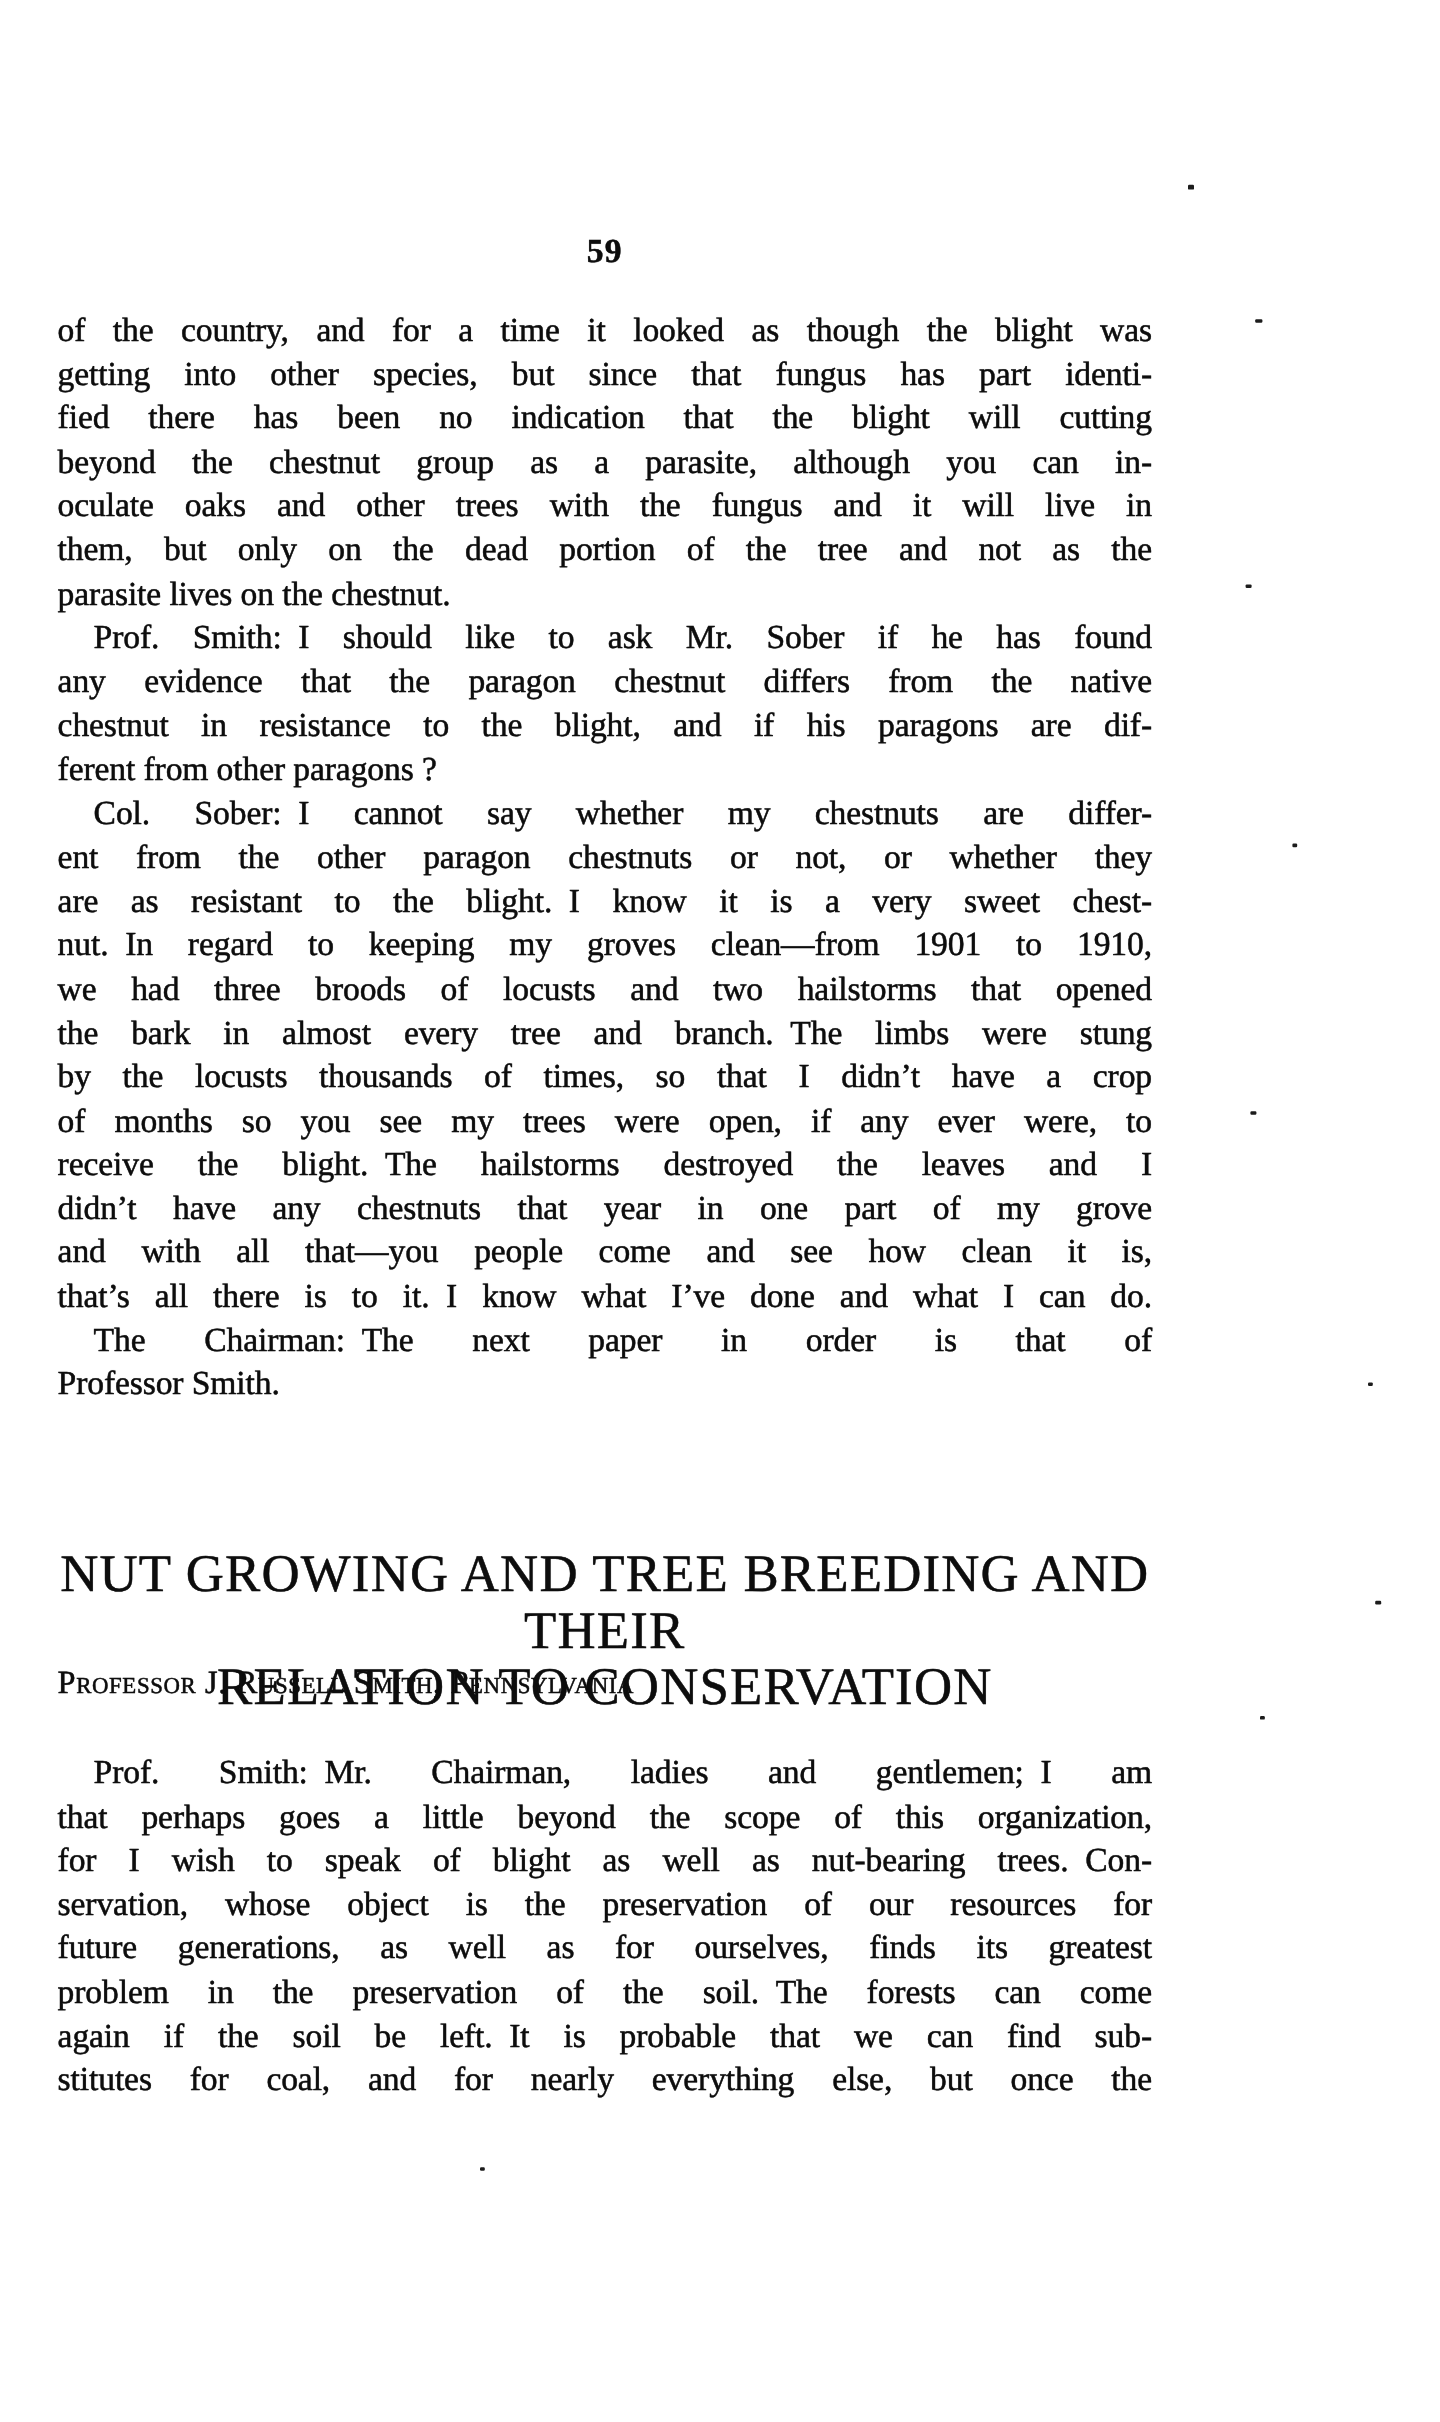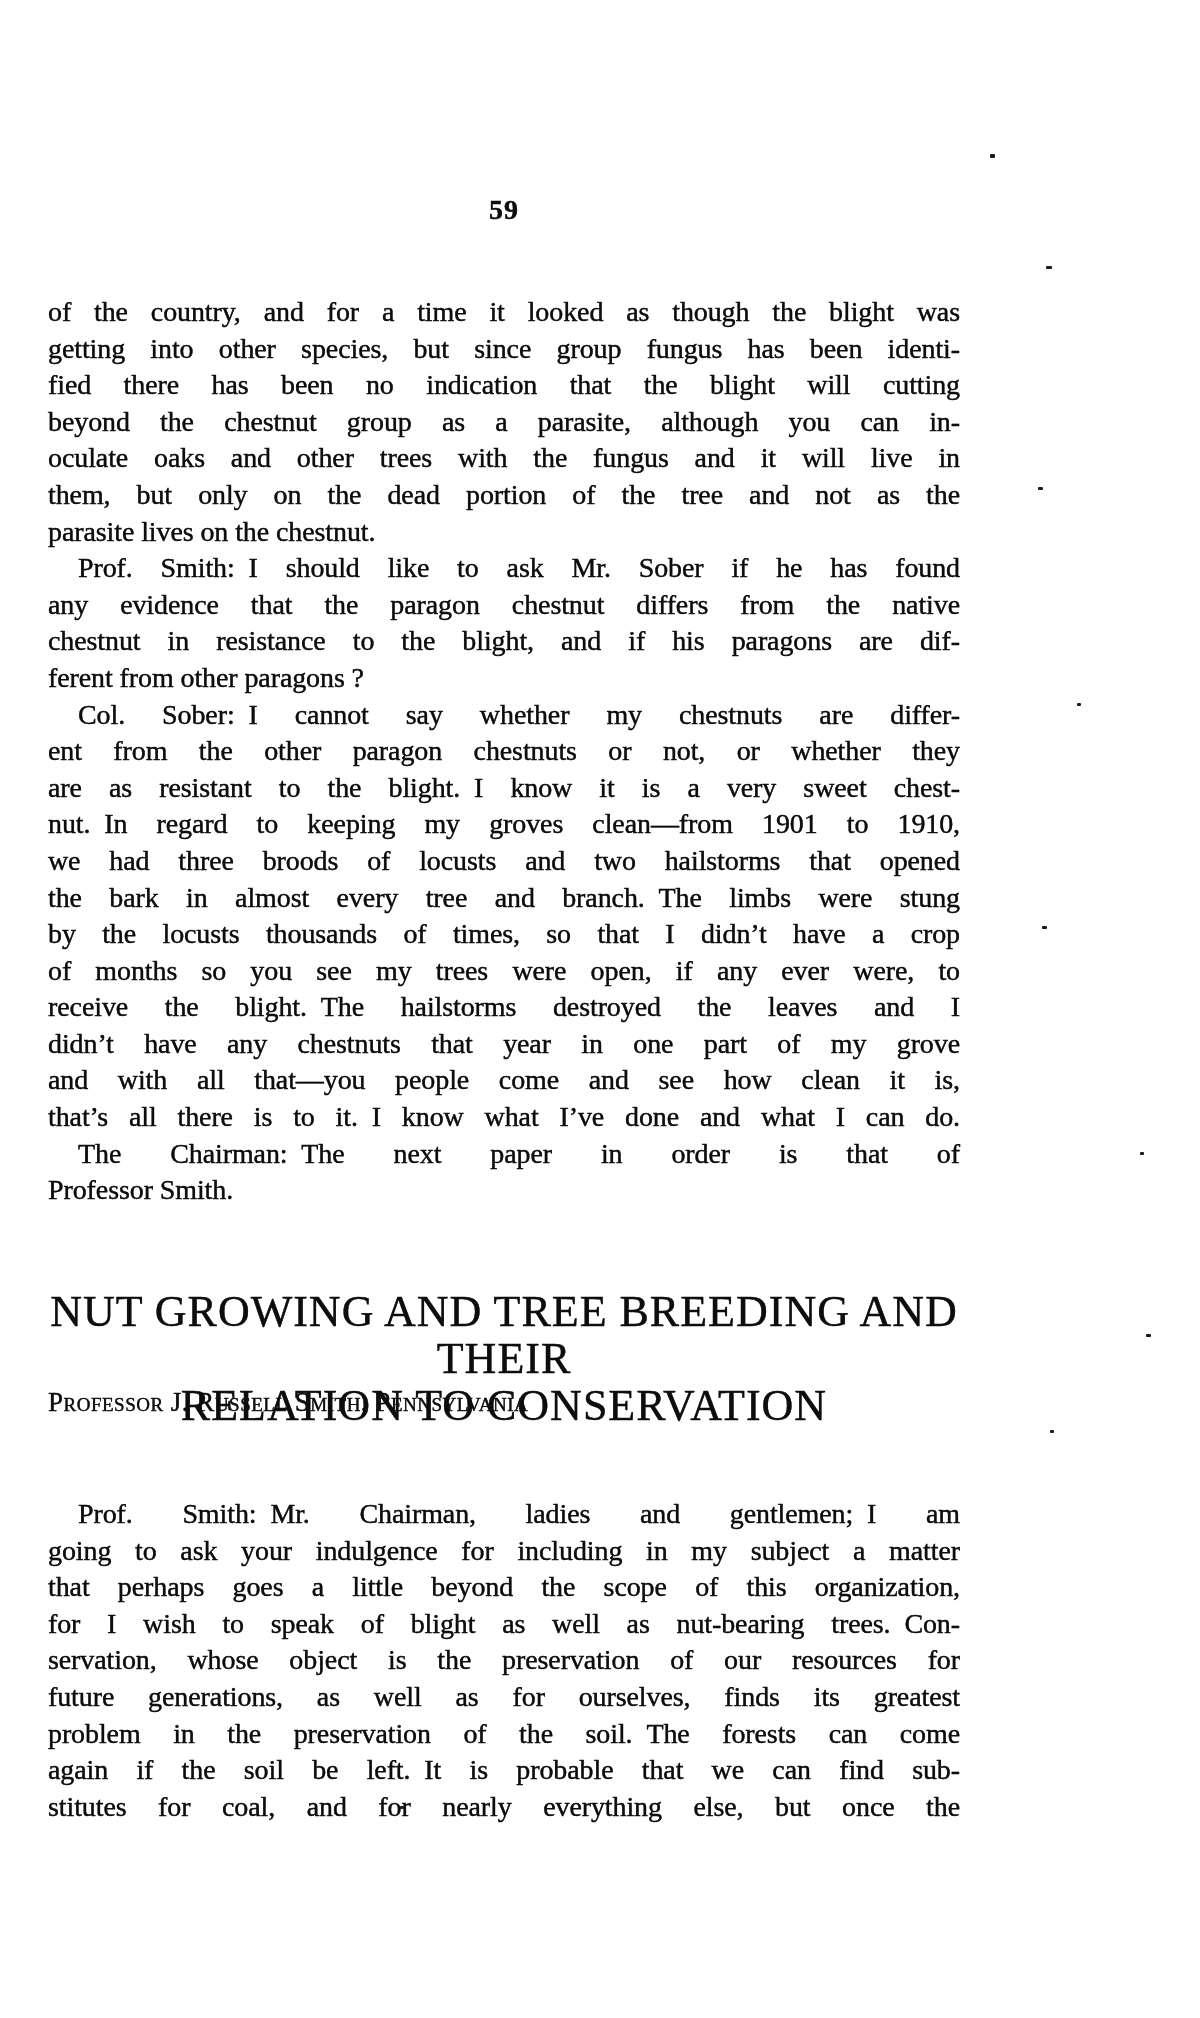--- a/index.html
+++ b/index.html
@@ -14,21 +14,20 @@
     text-shadow:0 0 0.6px rgba(0,0,0,0.5);
   }
   .pagenum{
     position:absolute;top:194px;left:48px;width:912px;
     text-align:center;font-size:28px;font-weight:bold;
     letter-spacing:1px;
   }
   .bodyblock{
     position:absolute;left:48px;width:912px;
     font-size:28px;
-    margin-top:36px;
   }
   .body1{top:258px;}
   .body2{top:1460px;}
   .ln{
     line-height:36.6px;
     text-align:justify;
     text-align-last:justify;
     letter-spacing:-0.1px;
   }
   .ln.end{text-align-last:left;}
@@ -50,21 +49,21 @@
 </head>
 <body>
 
 <div class="page">
 
   <div class="pagenum">59</div>
 
   <div class="bodyblock body1">
 
     <div class="ln">of the country, and for a time it looked as though the blight was</div>
-    <div class="ln">getting into other species, but since group fungus has been identi-</div>
+    <div class="ln">getting into other species, but since that fungus has part identi-</div>
     <div class="ln">fied there has been no indication that the blight will cutting</div>
     <div class="ln">beyond the chestnut group as a parasite, although you can in-</div>
     <div class="ln">oculate oaks and other trees with the fungus and it will live in</div>
     <div class="ln">them, but only on the dead portion of the tree and not as the</div>
     <div class="ln end">parasite lives on the chestnut.</div>
 
     <div class="ln ind">Prof. Smith: I should like to ask Mr. Sober if he has found</div>
     <div class="ln">any evidence that the paragon chestnut differs from the native</div>
     <div class="ln">chestnut in resistance to the blight, and if his paragons are dif-</div>
     <div class="ln end">ferent from other paragons ?</div>
@@ -89,21 +88,20 @@
   <div class="heading">
     <div>NUT GROWING AND TREE BREEDING AND THEIR</div>
     <div>RELATION TO CONSERVATION</div>
   </div>
 
   <div class="byline">Professor J. Russell Smith, Pennsylvania</div>
 
   <div class="bodyblock body2">
 
     <div class="ln ind">Prof. Smith: Mr. Chairman, ladies and gentlemen; I am</div>
-    <div class="ln">going to ask your indulgence for including in my subject a matter</div>
     <div class="ln">that perhaps goes a little beyond the scope of this organization,</div>
     <div class="ln">for I wish to speak of blight as well as nut-bearing trees. Con-</div>
     <div class="ln">servation, whose object is the preservation of our resources for</div>
     <div class="ln">future generations, as well as for ourselves, finds its greatest</div>
     <div class="ln">problem in the preservation of the soil. The forests can come</div>
     <div class="ln">again if the soil be left. It is probable that we can find sub-</div>
     <div class="ln">stitutes for coal, and for nearly everything else, but once the</div>
   </div>
 
   <div class="speck" style="left:990px;top:154px;width:5px;height:4px;"></div>

